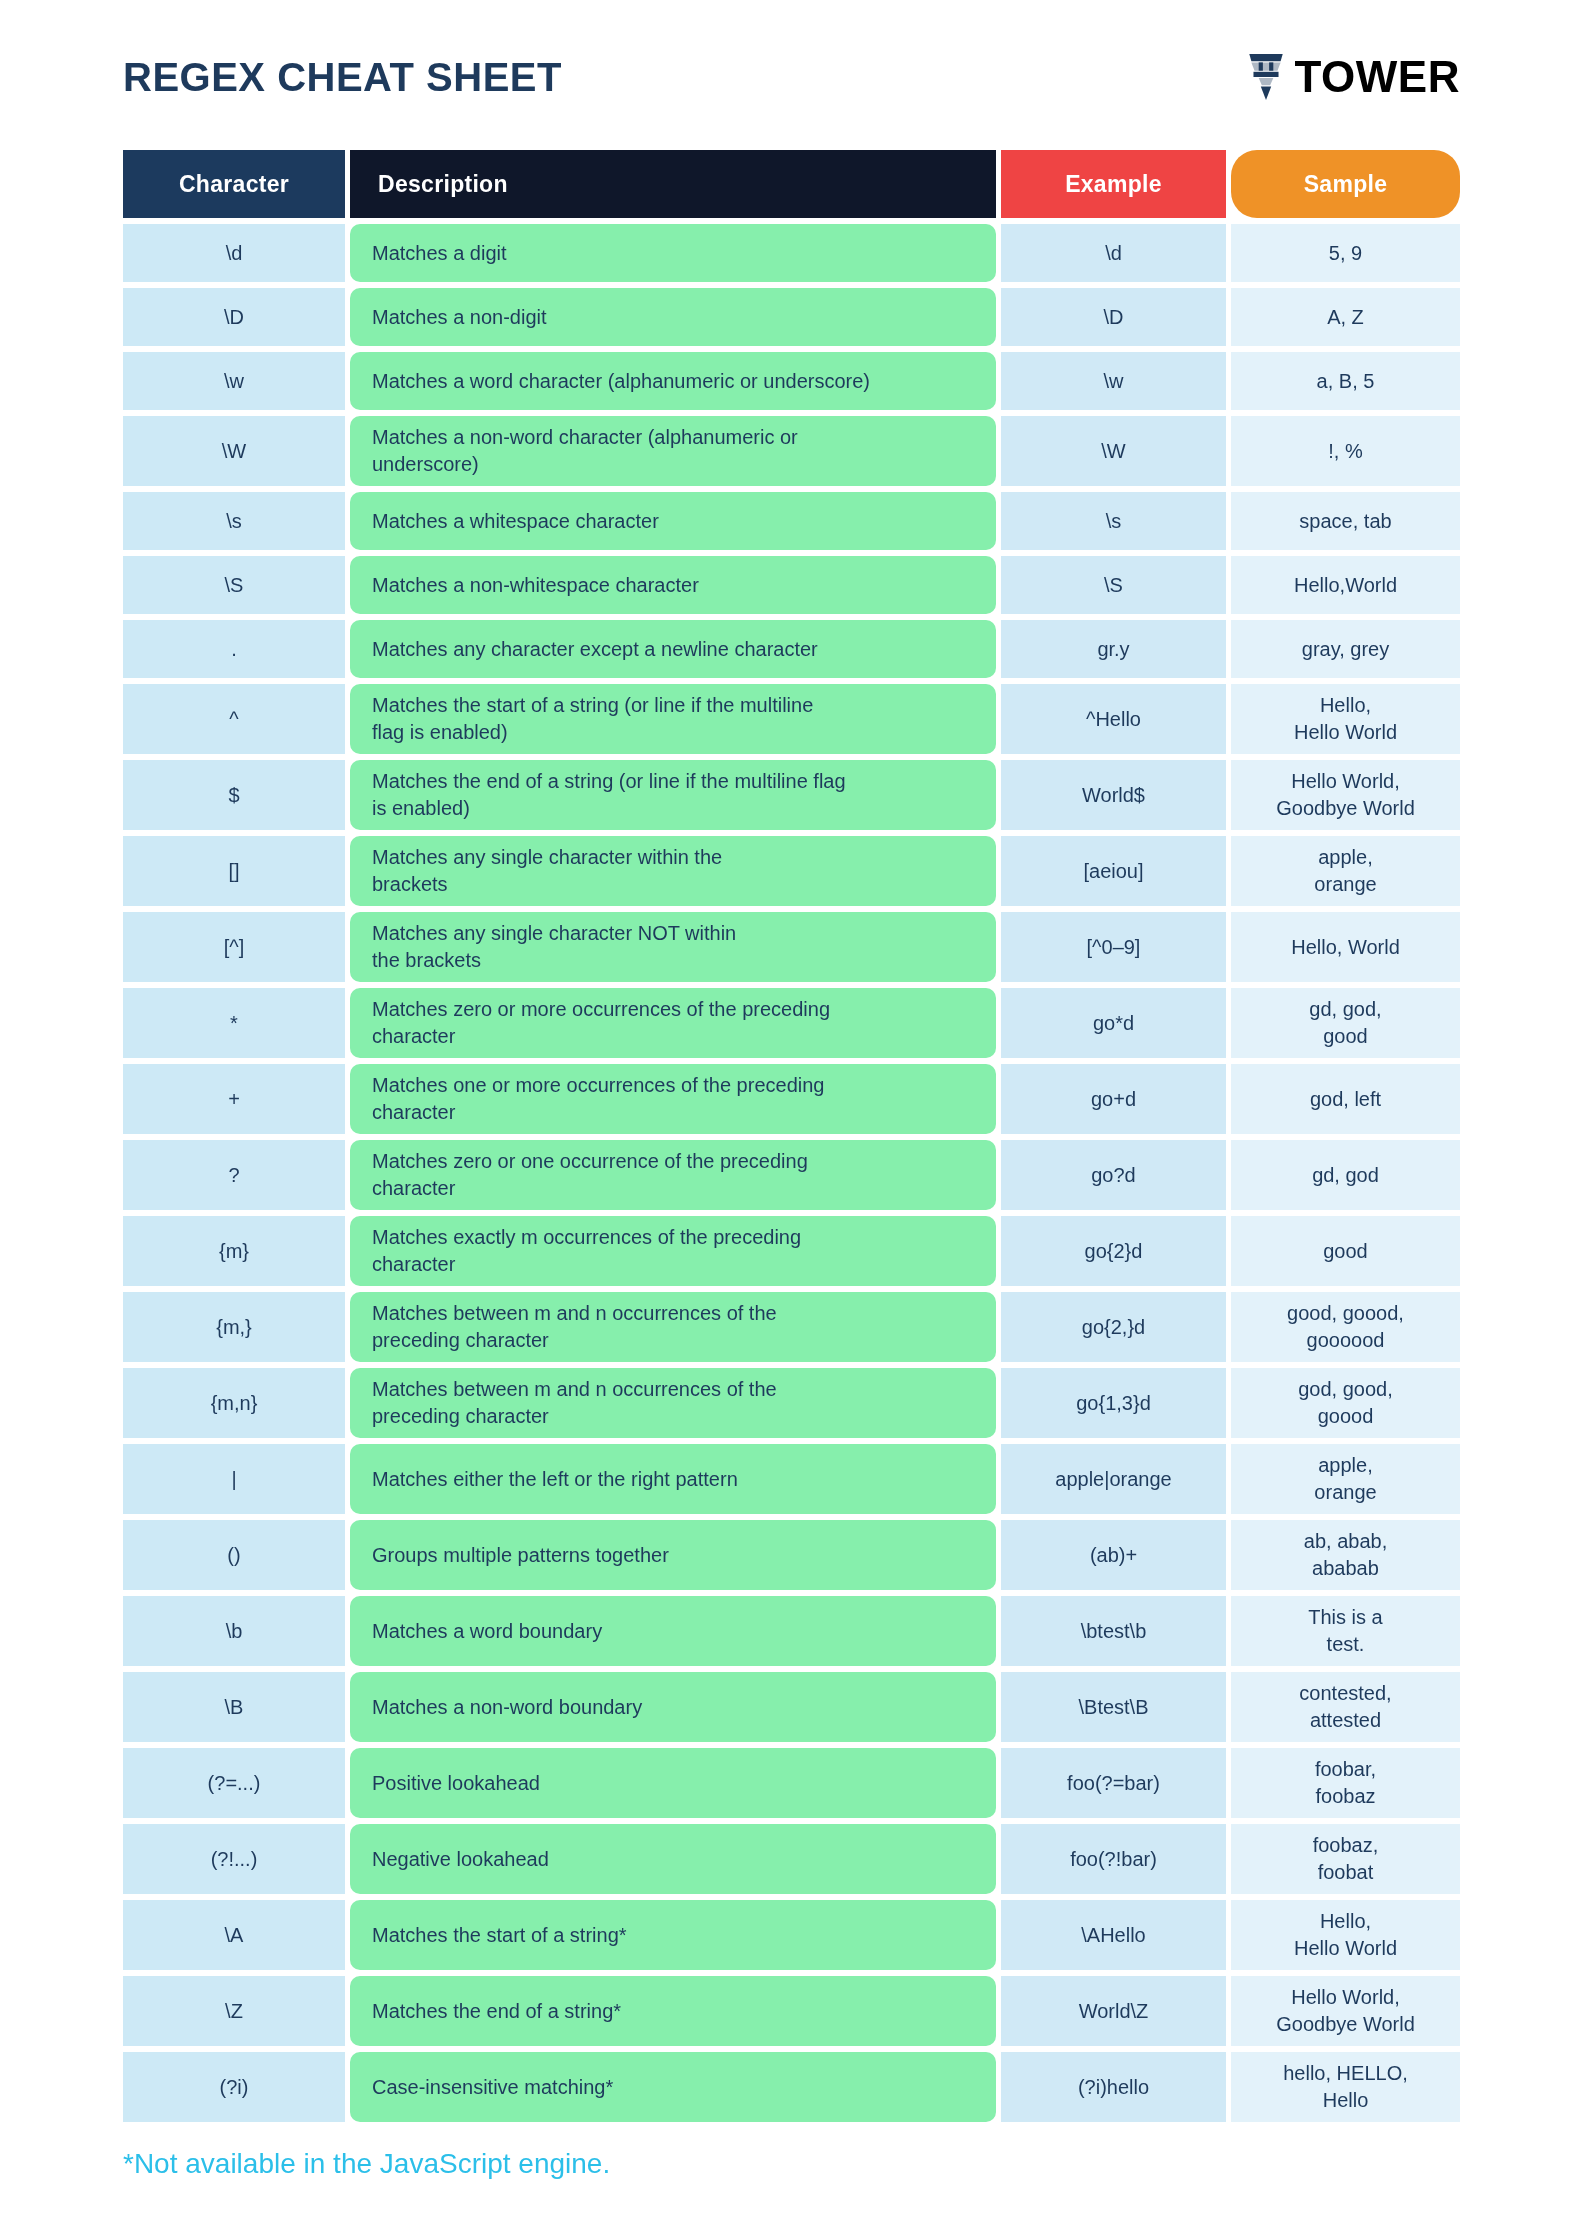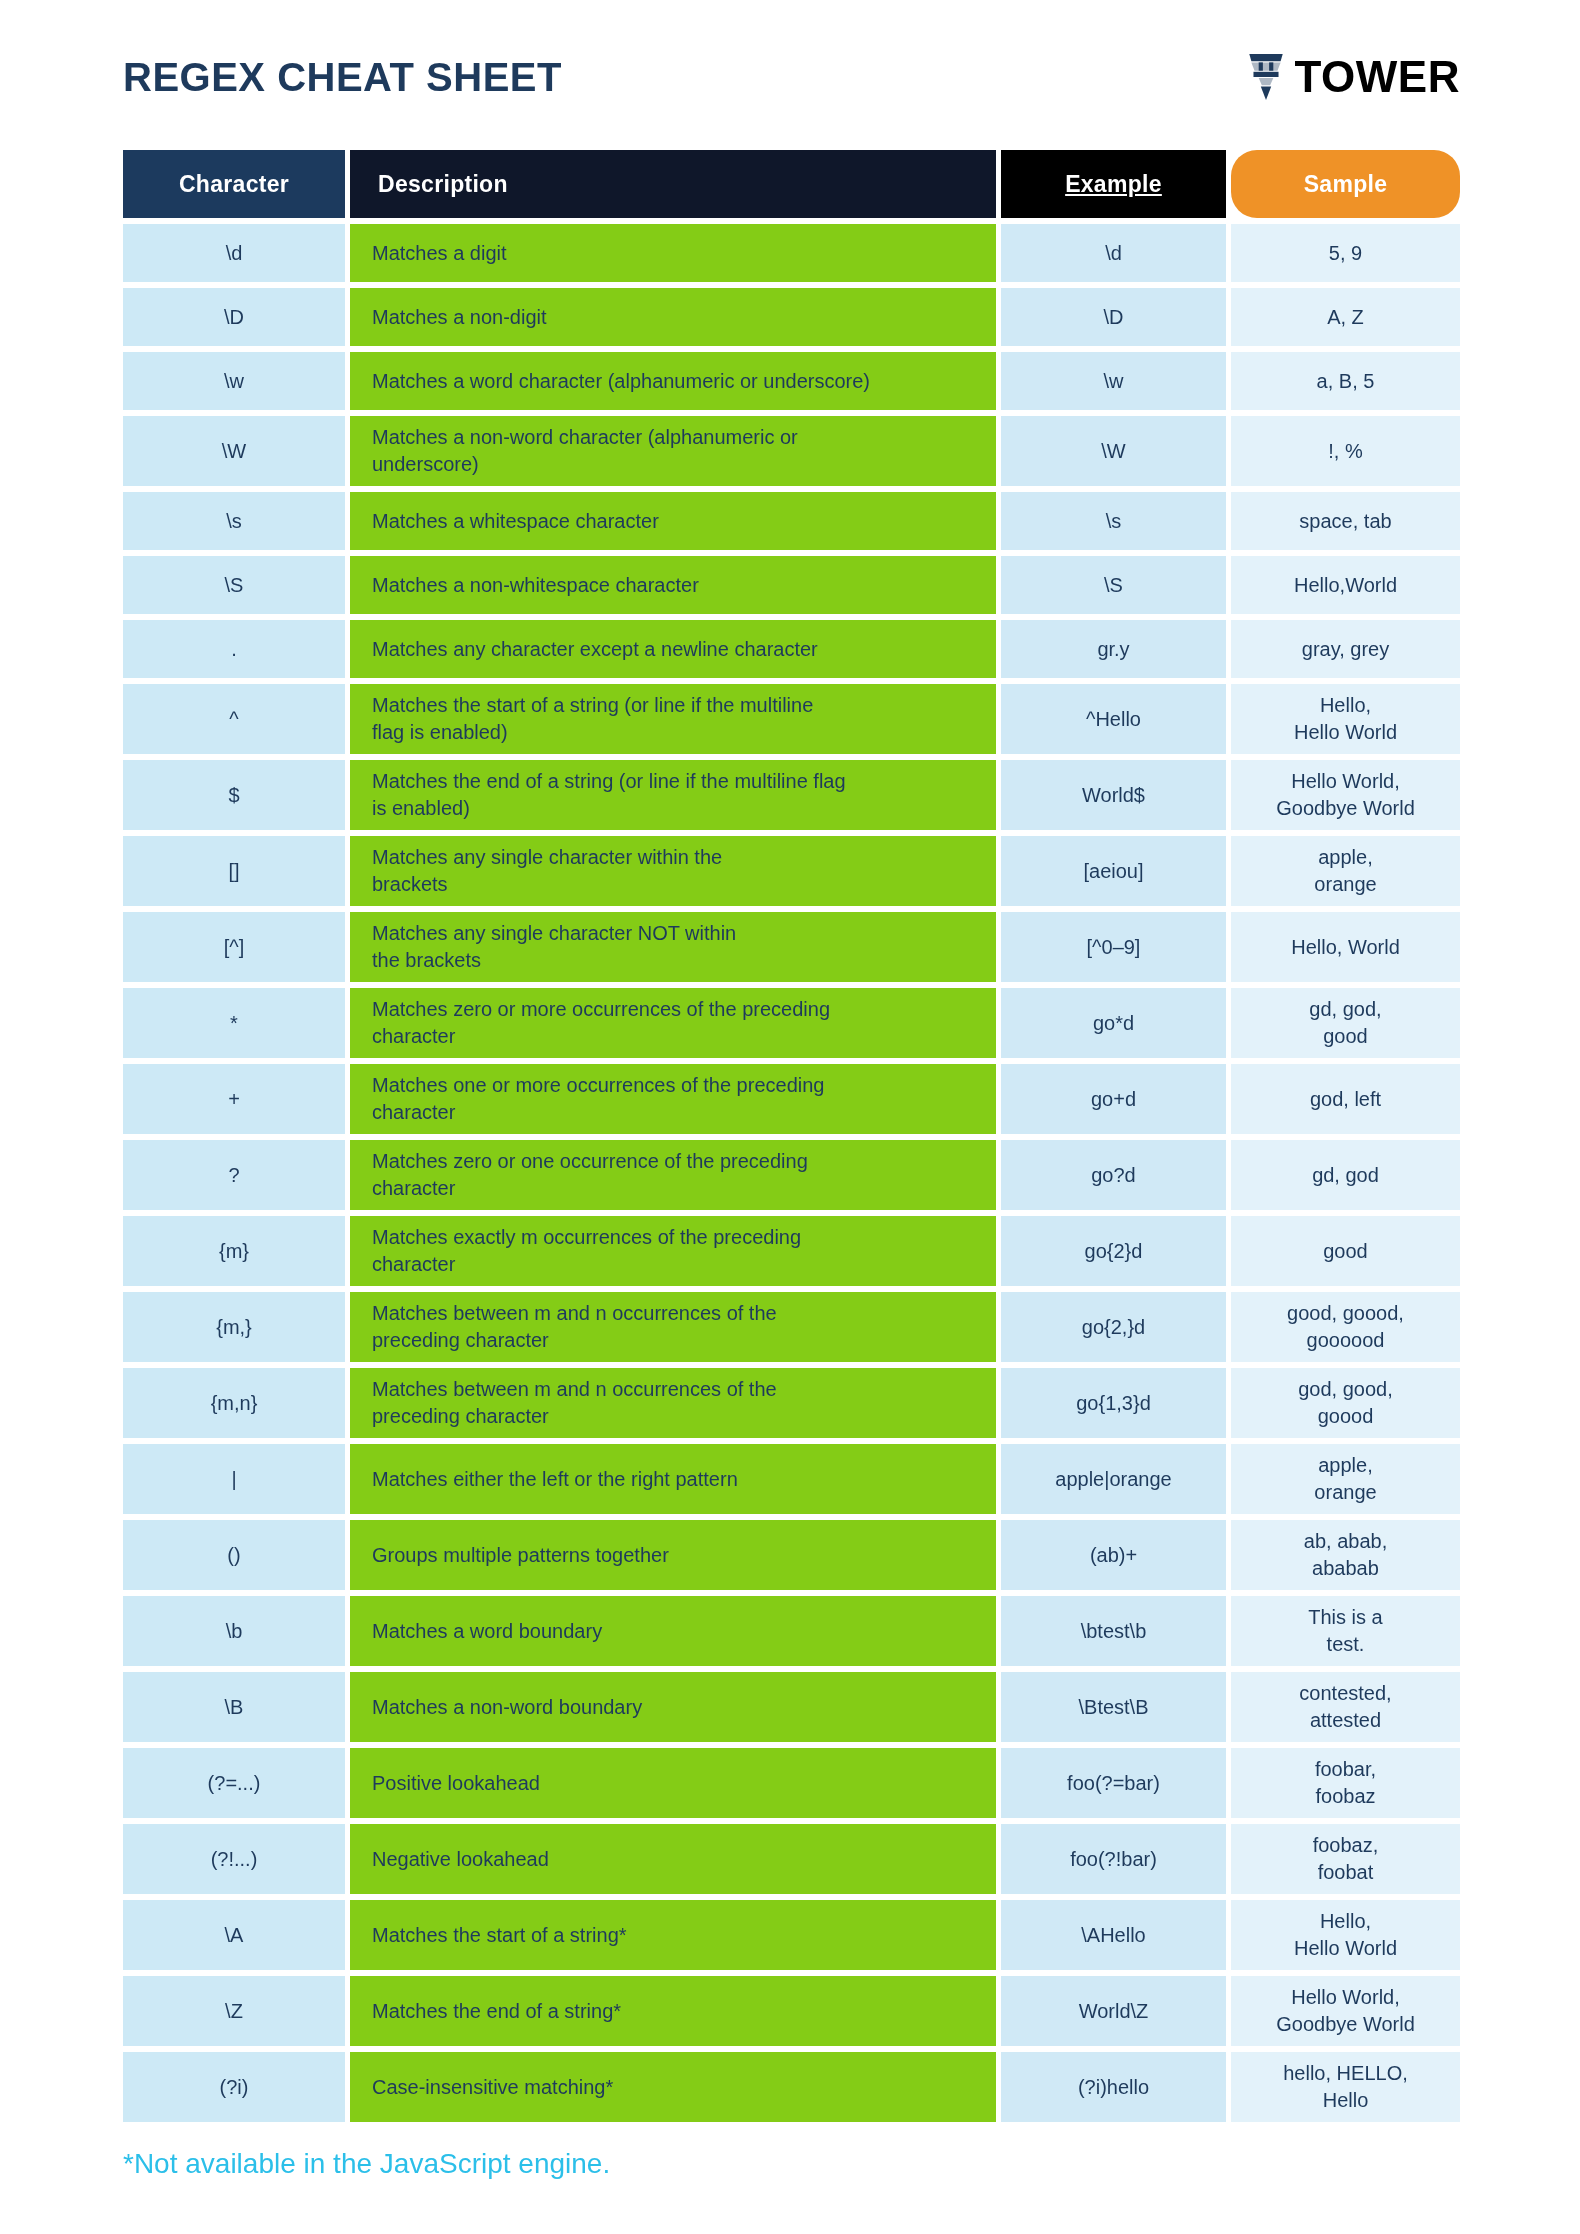--- a/index.html
+++ b/index.html
@@ -48,42 +48,43 @@
     display: flex;
     align-items: center;
     justify-content: center;
     color: #ffffff;
     font-size: 23px;
     font-weight: bold;
     letter-spacing: 0.3px;
   }
   .hcell.h-char  { background: #1c3a5e; }
   .hcell.h-desc  { background: #0f172a; justify-content: flex-start; padding-left: 28px; }
-  .hcell.h-ex    { background: #000000; text-decoration: underline; }
+  .hcell.h-ex    { background: #ef4444; }
   .hcell.h-samp  { background: #ef9227; border-radius: 26px; }
   .row { margin-bottom: 6px; }
   .cell {
     min-height: 58px;
     display: flex;
     align-items: center;
     justify-content: center;
     font-size: 20px;
     line-height: 1.35;
     padding: 8px 6px;
     text-align: center;
     white-space: pre-line;
     color: #1e3a5c;
   }
   .cell.char   { background: #cde9f6; }
   .cell.desc   {
-    background: #84cc16;
+    background: #86efac;
     justify-content: flex-start;
     text-align: left;
     padding-left: 22px;
     padding-right: 26px;
+    border-radius: 10px;
   }
   .cell.example{ background: #d0e9f6; }
   .cell.sample { background: #e3f2fa; }
   .footnote {
     margin-top: 26px;
     font-size: 28px;
     color: #2bbfe9;
   }
 </style>
 </head>

